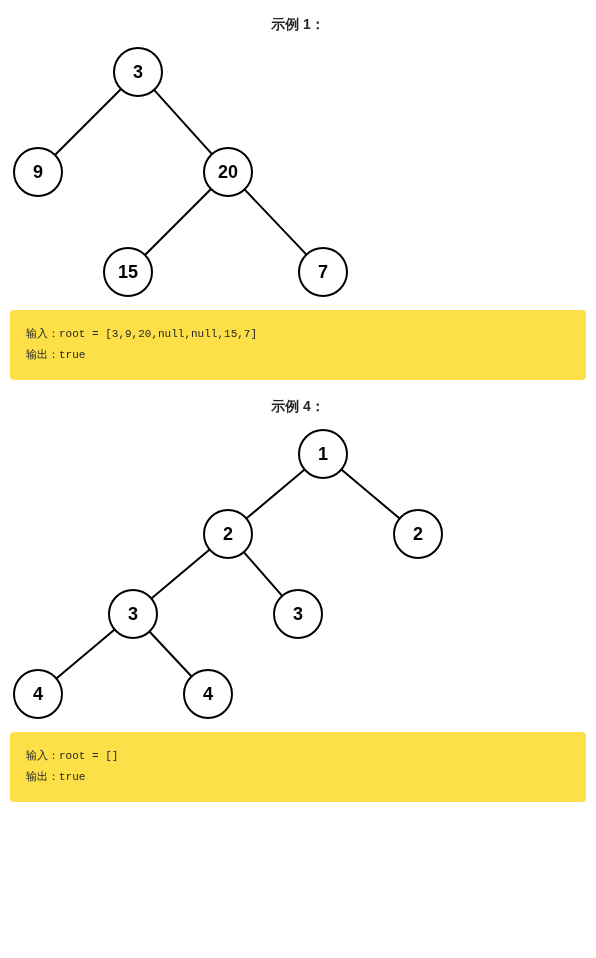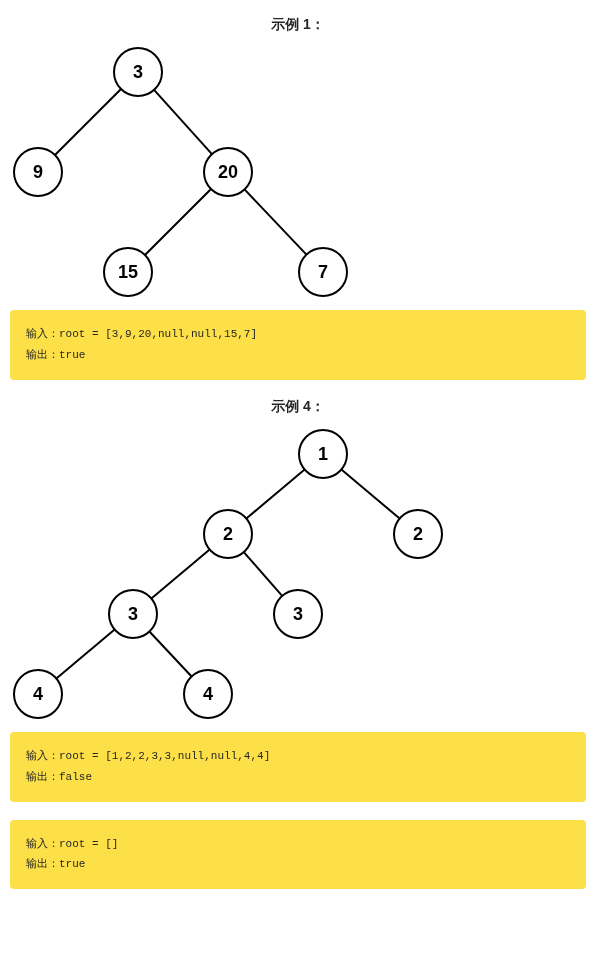--- a/index.html
+++ b/index.html
@@ -95,17 +95,15 @@
     </g>
       <g>
       <circle cx="28" cy="268" r="24" fill="#ffffff" stroke="#000000" stroke-width="2"></circle>
       <text x="28" y="268" text-anchor="middle" dominant-baseline="central" font-family="Arial,Helvetica,sans-serif" font-size="18" font-weight="700" fill="#000">4</text>
     </g>
       <g>
       <circle cx="198" cy="268" r="24" fill="#ffffff" stroke="#000000" stroke-width="2"></circle>
       <text x="198" y="268" text-anchor="middle" dominant-baseline="central" font-family="Arial,Helvetica,sans-serif" font-size="18" font-weight="700" fill="#000">4</text>
     </g>
     </svg>
-    <pre class="codeblock">输入：root = [1,2,2,3,3,null,null,4,4]
-输出：false</pre>
     <pre class="codeblock">输入：root = []
 输出：true</pre>
   </div>
 
 </body></html>

